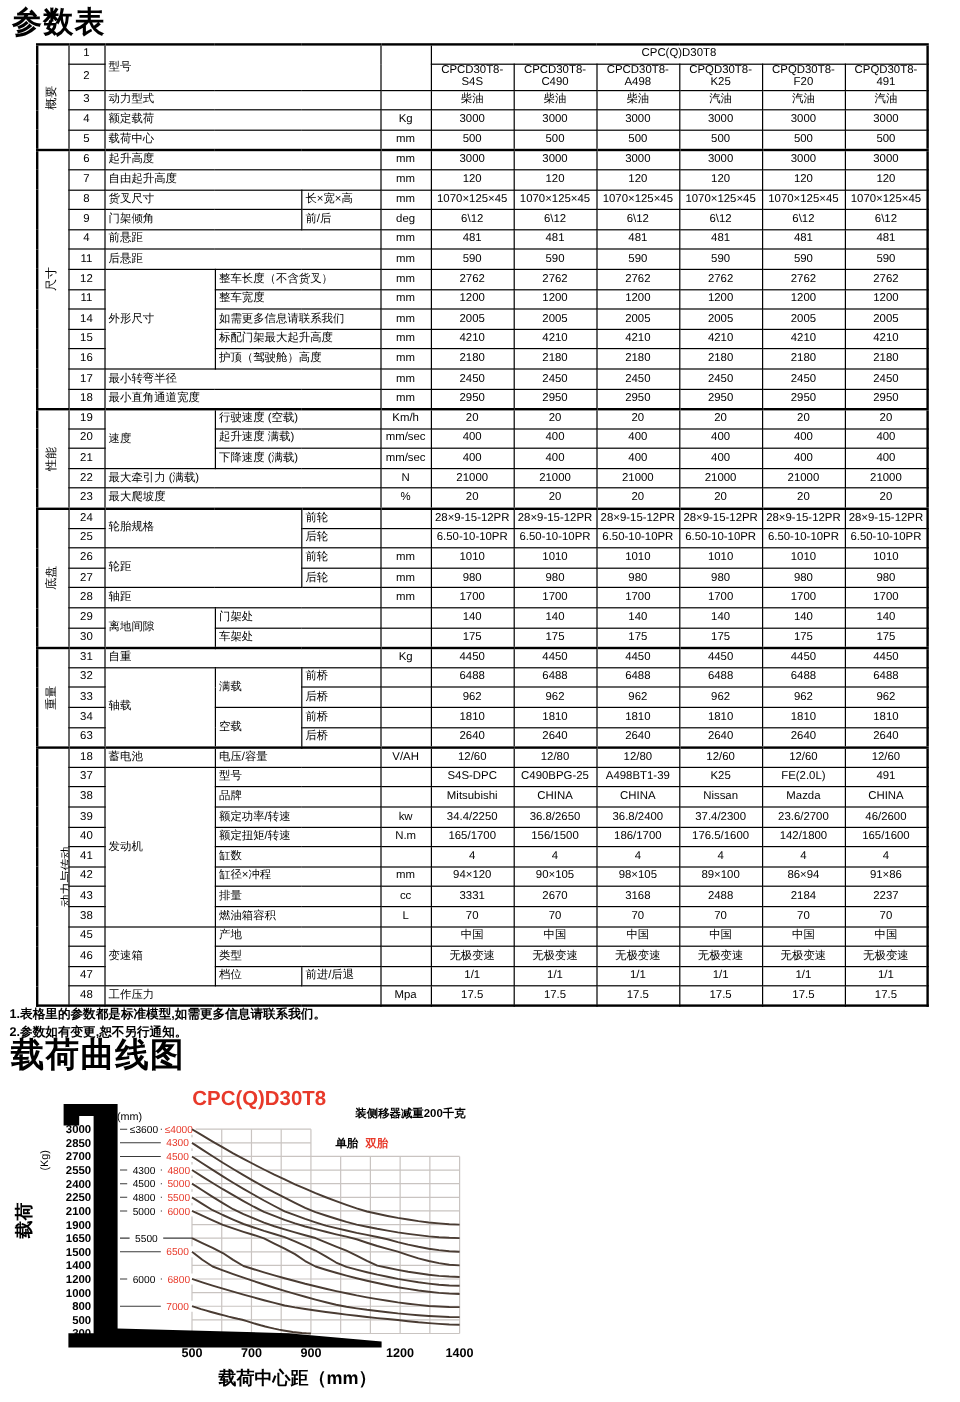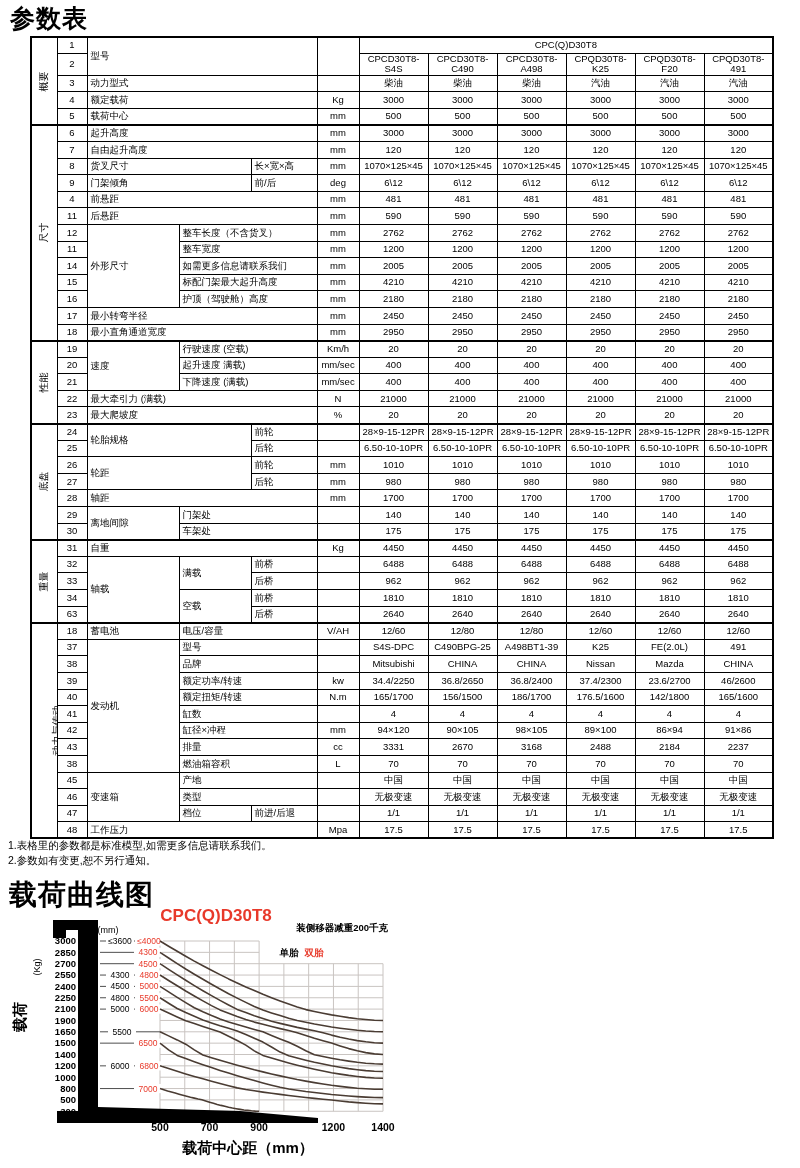--- a/index.html
+++ b/index.html
@@ -7,22 +7,22 @@
   .page{position:relative;width:800px;height:1168px;background:#fff;overflow:hidden;}
   .main-title{position:absolute;left:10px;top:2px;font-size:25px;font-weight:bold;letter-spacing:1px;}
   table.spec{position:absolute;left:30px;top:36px;width:742px;border-collapse:collapse;table-layout:fixed;border:2px solid #000;}
   table.spec td{border:1px solid #000;font-size:9.5px;line-height:1.08;padding:0 2px;text-align:center;vertical-align:middle;overflow:hidden;white-space:pre-line;}
   table.spec tr{height:16.6px;}
   table.spec td.lbl{text-align:left;padding-left:3px;white-space:nowrap;}
   table.spec td.num{padding:0;}
   table.spec tr.gtop td{border-top:2px solid #000;}
   table.spec td.gcell{padding:0;}
   .vlab{display:inline-block;transform:rotate(-90deg);white-space:nowrap;font-size:10px;}
-  .notes{position:absolute;left:8px;top:838px;font-size:10.5px;line-height:1.4;}
-  .chart-title{position:absolute;left:9px;top:860px;font-size:28px;font-weight:bold;letter-spacing:1px;margin-top:16px;}
+  .notes{position:absolute;left:8px;top:838px;font-size:10.5px;line-height:1.4;font-weight:bold;}
+  .chart-title{position:absolute;left:9px;top:860px;font-size:28px;font-weight:bold;letter-spacing:1px;}
   svg.loadchart{position:absolute;left:0;top:895px;}
   svg text{font-family:"Liberation Sans","DejaVu Sans",sans-serif;}
 </style>
 </head>
 <body>
 
 <div class="page">
   <div class="main-title">参数表</div>
 
   <table class="spec">

